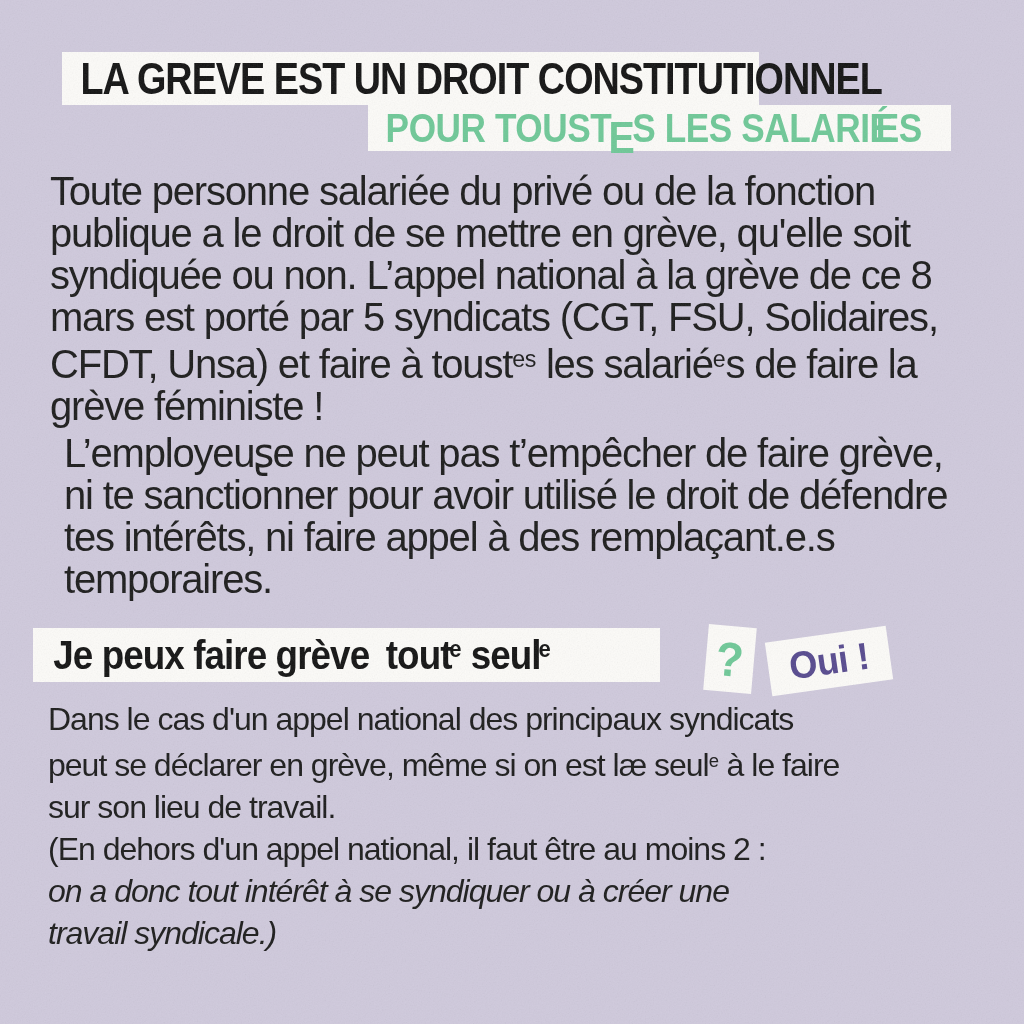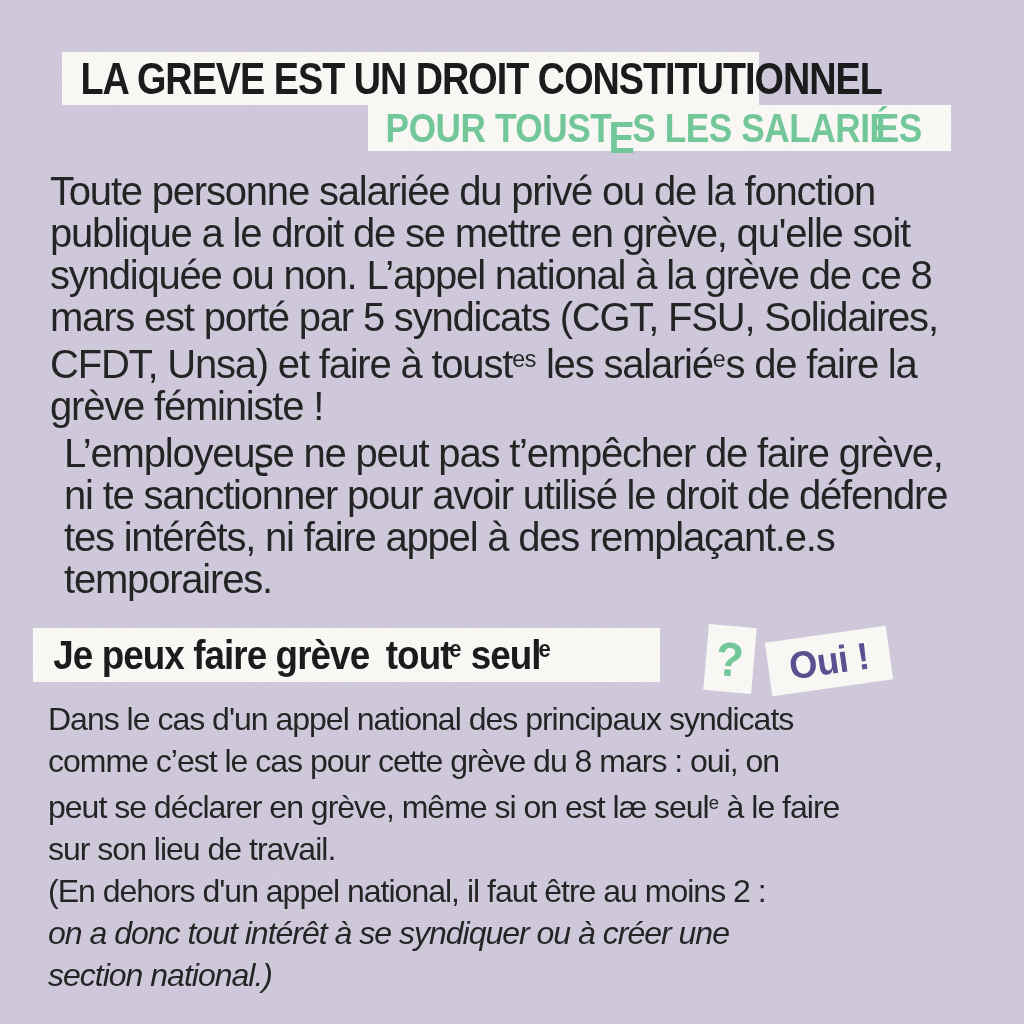--- a/index.html
+++ b/index.html
@@ -93,26 +93,25 @@
   </div>
   <div class="q-card">
     <span class="q-mark">?</span>
   </div>
   <div class="oui-card">
     <span class="oui-text">Oui !</span>
   </div>
 
   <div class="para answer">
     <span class="ln">Dans le cas d'un appel national des principaux syndicats</span>
-    <span class="ln">comme c’est le cas pour cette grève du 8 mars : oui, on</span>
     <span class="ln"><span>peut se déclarer en grève, même si on est læ seul</span><span class="sup">e</span><span> à le faire</span></span>
     <span class="ln">sur son lieu de travail.</span>
     <span class="ln">(En dehors d'un appel national, il faut être au moins 2 :</span>
     <span class="ln italic">on a donc tout intérêt à se syndiquer ou à créer une</span>
-    <span class="ln italic">section national.)</span>
+    <span class="ln italic">travail syndicale.)</span>
   </div>
 
   <svg class="grain" xmlns="http://www.w3.org/2000/svg">
     <filter id="g">
       <feTurbulence type="fractalNoise" baseFrequency="0.75" numOctaves="2" stitchTiles="stitch"></feTurbulence>
       <feColorMatrix type="saturate" values="0"></feColorMatrix>
       <feComponentTransfer>
           <feFuncA type="linear" slope="0.22" intercept="0"></feFuncA>
         </feComponentTransfer>
     </filter>

